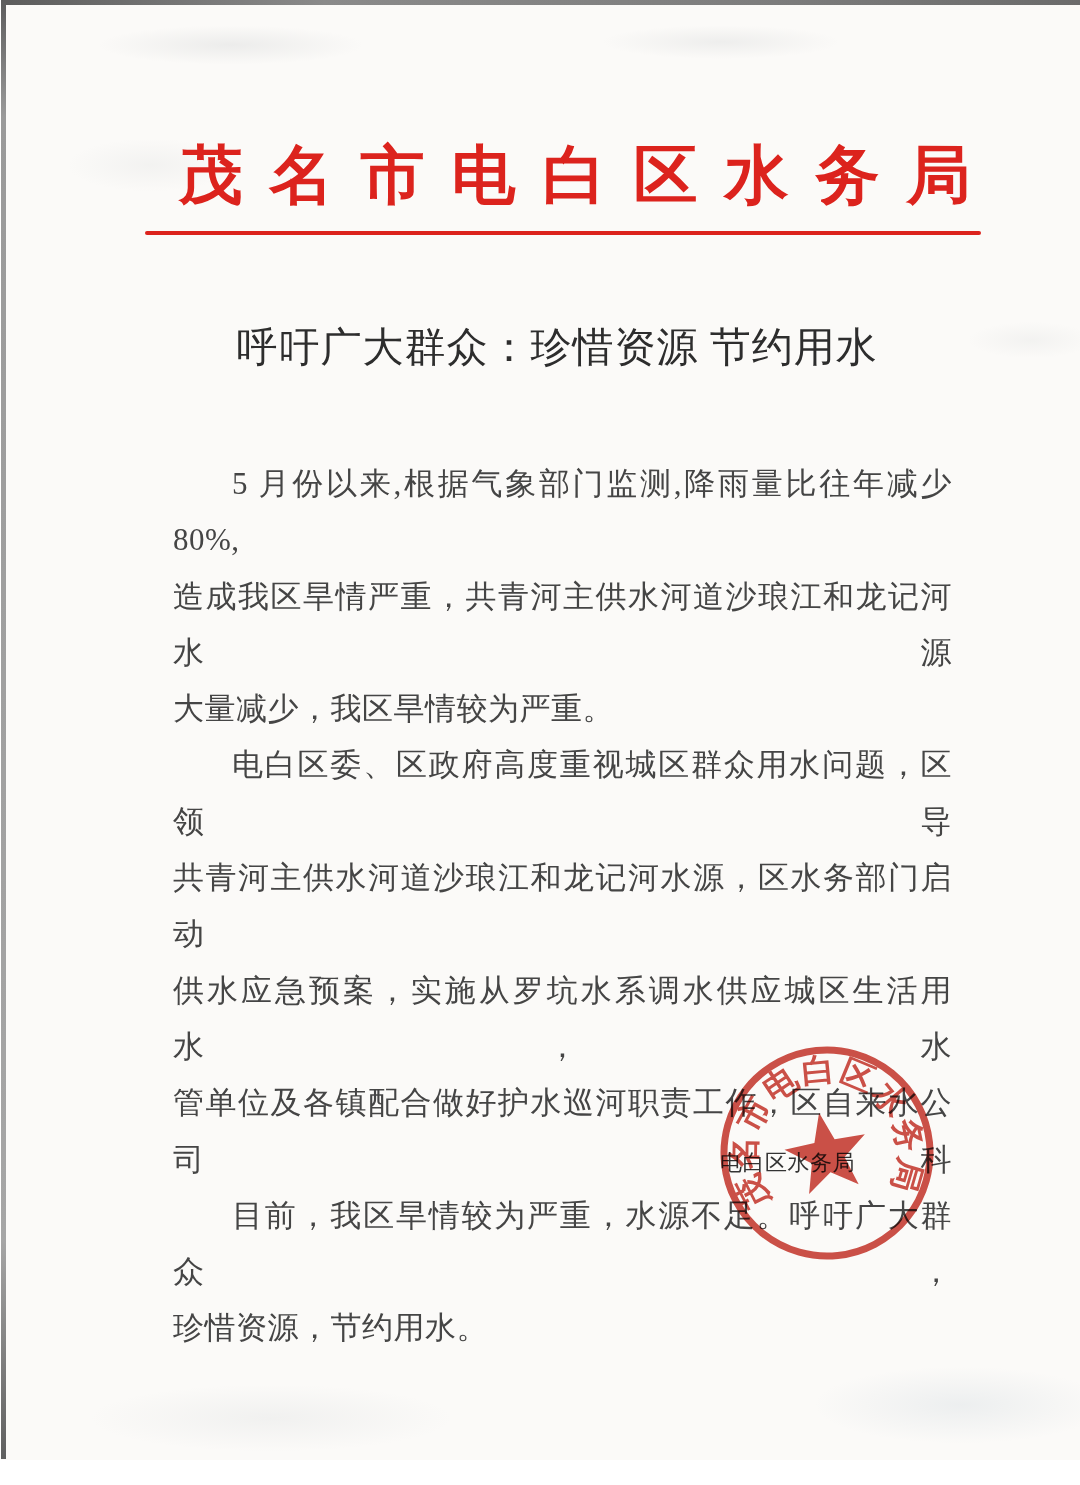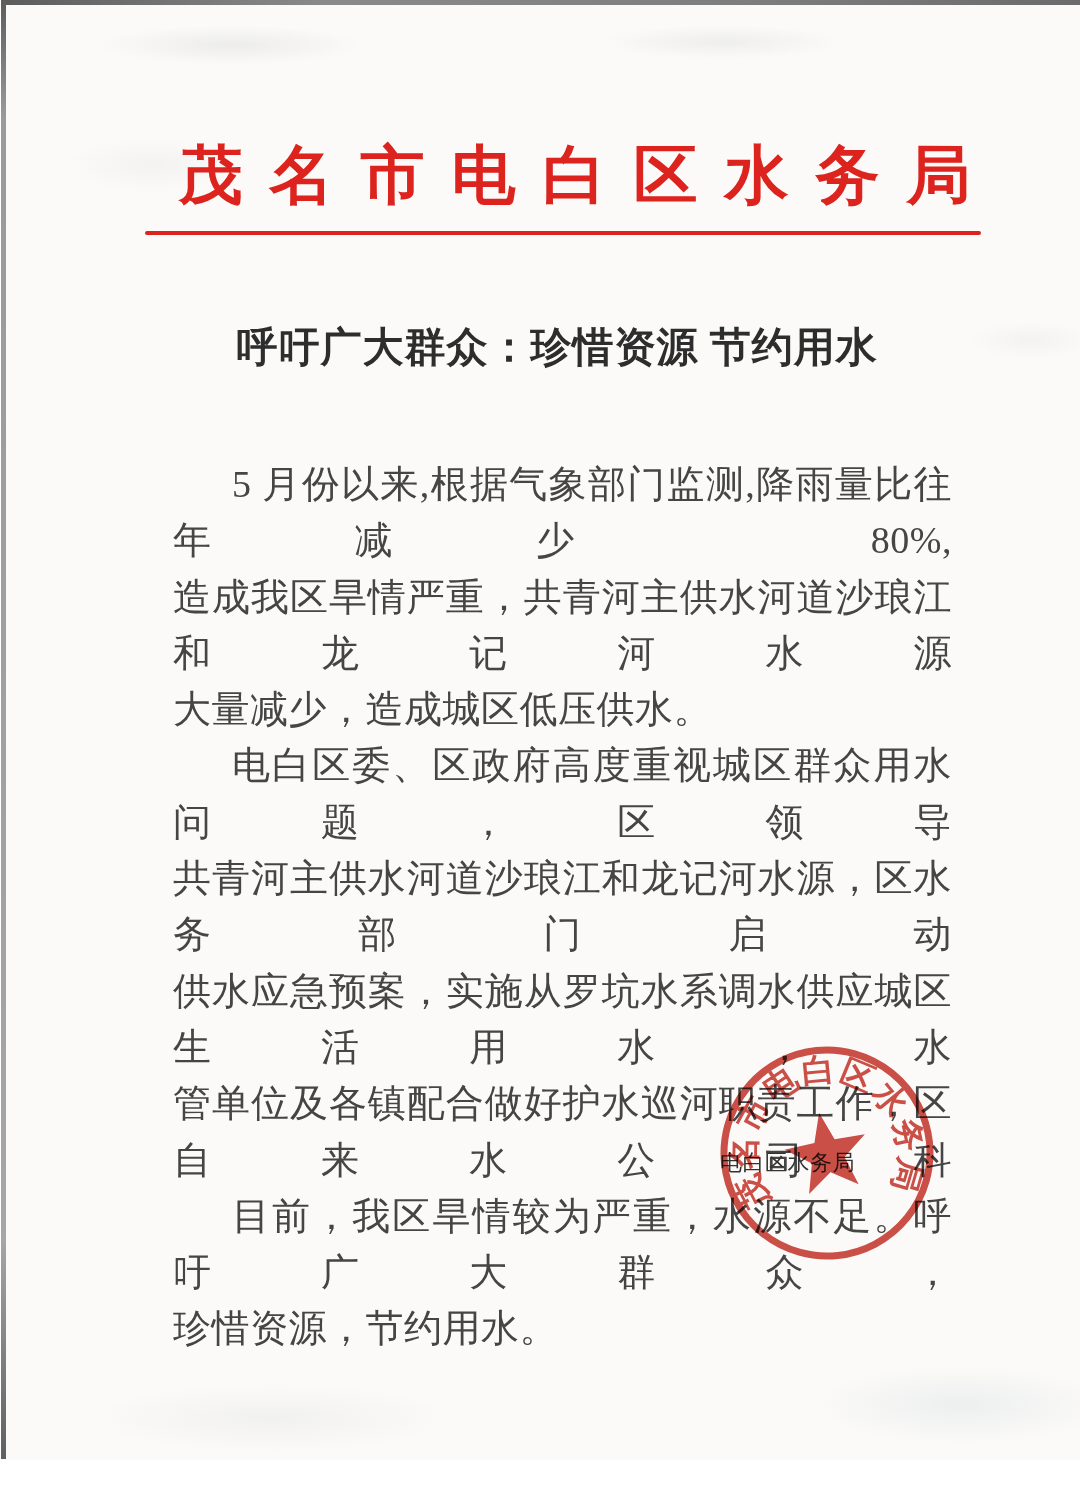--- a/index.html
+++ b/index.html
@@ -40,27 +40,27 @@
   }
   .redline {
     position: absolute; left: 144px; top: 231px;
     width: 836px; height: 4px;
     background: #dc231d; border-radius: 2px;
   }
   .doc-title {
     position: absolute; top: 320px; left: calc(50% + 16px);
     transform: translateX(-50%);
     margin: 0; white-space: nowrap;
-    font-size: 41px; font-weight: bold;
+    font-size: 41px; font-weight: normal;
     letter-spacing: 1px;
     color: #2d2d2d;
   }
   .body-text {
     position: absolute; left: 172px; top: 456px; width: 779px;
-    font-size: 38px; line-height: 56.3px;
+    font-size: 31px; line-height: 56.3px;
     color: #454545; letter-spacing: 0.5px;
   }
   .line { white-space: nowrap; }
   .line.just { white-space: normal; text-align: justify; text-align-last: justify; }
   .line.indent { text-indent: 59px; }
   .sig-org {
     position: absolute; left: 719px; top: 1148px;
     font-size: 22px; color: #333333; letter-spacing: 0.5px;
     white-space: nowrap; z-index: 1;
   }
@@ -96,21 +96,21 @@
 
   <h1 class="letterhead">茂名市电白区水务局</h1>
 
   <div class="redline"></div>
 
   <h2 class="doc-title">呼吁广大群众：珍惜资源 节约用水</h2>
 
   <div class="body-text">
     <div class="line just indent">5 月份以来,根据气象部门监测,降雨量比往年减少 80%,</div>
     <div class="line just">造成我区旱情严重，共青河主供水河道沙琅江和龙记河水源</div>
-    <div class="line">大量减少，造成城区低压供水。</div>
+    <div class="line">大量减少，我区旱情较为严重。</div>
     <div class="line just indent">电白区委、区政府高度重视城区群众用水问题，区领导</div>
     <div class="line just">共青河主供水河道沙琅江和龙记河水源，区水务部门启动</div>
     <div class="line just">供水应急预案，实施从罗坑水系调水供应城区生活用水，水</div>
     <div class="line just">管单位及各镇配合做好护水巡河职责工作，区自来水公司科</div>
     <div class="line just indent">目前，我区旱情较为严重，水源不足。呼吁广大群众，</div>
     <div class="line">珍惜资源，节约用水。</div>
   </div>
 
   <div class="sig-org">电白区水务局</div>
 

